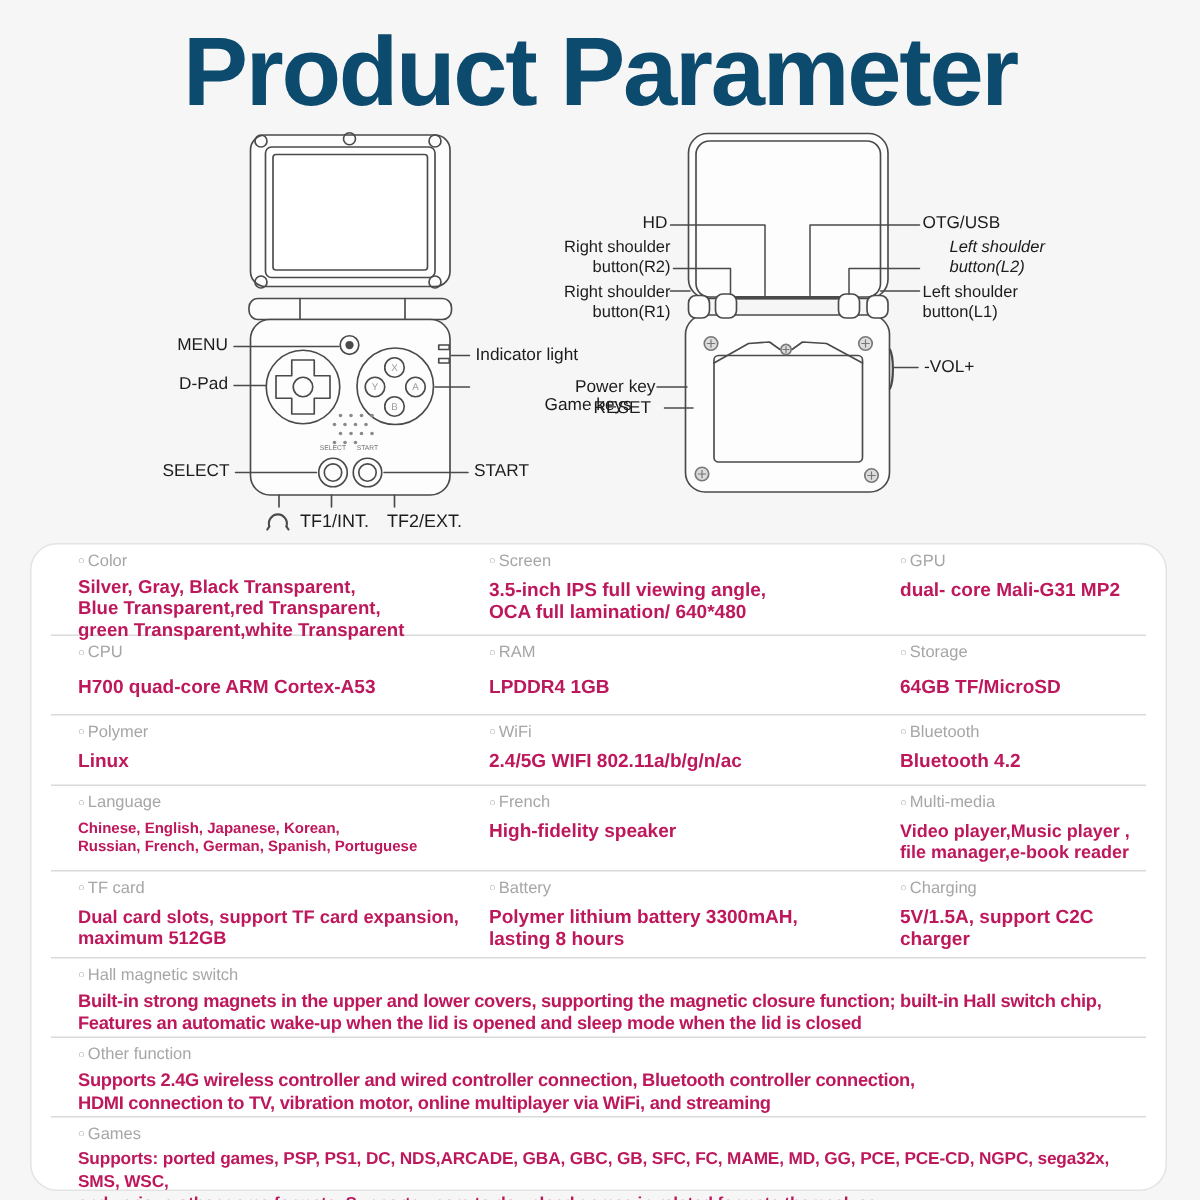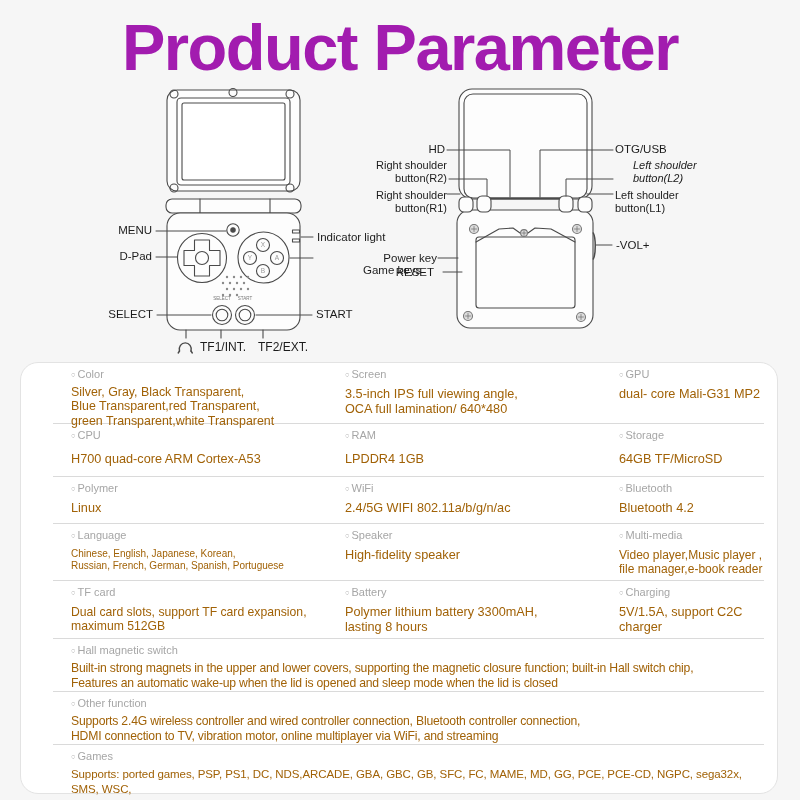--- a/index.html
+++ b/index.html
@@ -4,51 +4,52 @@
 <style>
   html,body{margin:0;padding:0;}
   body{
     width:800px;height:800px;position:relative;overflow:hidden;
     background:#f6f6f6;
     font-family:"Liberation Sans", sans-serif;
     color:#1a1a1a;
   }
   .title{
     position:absolute;top:10px;left:0;width:800px;text-align:center;
-    font-size:65px;font-weight:800;letter-spacing:-1.5px;color:#a21caf;white-space:nowrap;
+    font-size:65px;font-weight:800;letter-spacing:-1.5px;color:#0c4a6e;white-space:nowrap;
   }
   svg.diagram{position:absolute;left:0;top:0;}
   .lbl{
     position:absolute;font-size:11.5px;line-height:13px;color:#1c1c1c;white-space:nowrap;
   }
   .lbl.wrap{white-space:normal;font-size:11px;}
   .lbl.r{text-align:right;}
   .tf{font-size:12px;}
   
   .card{
     position:absolute;left:20px;top:362px;width:758px;height:432px;
     background:#ffffff;border:1px solid #e3e3e3;border-radius:18px;
-    display:flex;flex-direction:column;box-sizing:border-box;padding-left:19px;
+    display:flex;flex-direction:column;box-sizing:border-box;
   }
   .srow{
     margin:0 13px;border-bottom:1px solid #dadada;box-sizing:border-box;
     display:grid;grid-template-columns:274px 274px 1fr;
     padding:5px 0 0 18px;flex:0 0 auto;
   }
   .srow.full{display:block;}
   .srow.last{border-bottom:none;}
   .clabel{
     font-size:11px;color:#a6a6a6;line-height:13px;
   }
   .clabel::before{
     content:"○";font-size:7.5px;margin-right:2px;position:relative;top:-1px;color:#a6a6a6;
   }
   .cvalue{
-    font-size:12.7px;color:#a16207;line-height:1.18;margin-top:5px;
+    font-size:12.7px;color:#be185d;line-height:1.18;margin-top:5px;
     white-space:pre-line;
+    font-weight:bold;
   }
   .srow.gap .cvalue{margin-top:9px;}
   .srow.full .cvalue{font-size:12.2px;letter-spacing:-0.2px;line-height:1.25;margin-top:3px;}
   .srow.games .cvalue{font-size:11.5px;letter-spacing:-0.1px;line-height:1.3;}
 </style>
 </head>
 <body>
 
 <div class="title">Product Parameter</div>
 
@@ -271,21 +272,21 @@
     </div>
   </div>
 
   <div class="srow" style="height:57px">
     <div>
       <div class="clabel">Language</div>
       <div class="cvalue" style="font-size:10px;">Chinese, English, Japanese, Korean,
 Russian, French, German, Spanish, Portuguese</div>
     </div>
     <div>
-      <div class="clabel">Speaker</div>
+      <div class="clabel">French</div>
       <div class="cvalue">High-fidelity speaker</div>
     </div>
     <div>
       <div class="clabel">Multi-media</div>
       <div class="cvalue" style="font-size:12px;">Video  player,Music player ,
 file manager,e-book reader</div>
     </div>
   </div>
 
   <div class="srow" style="height:58px">

